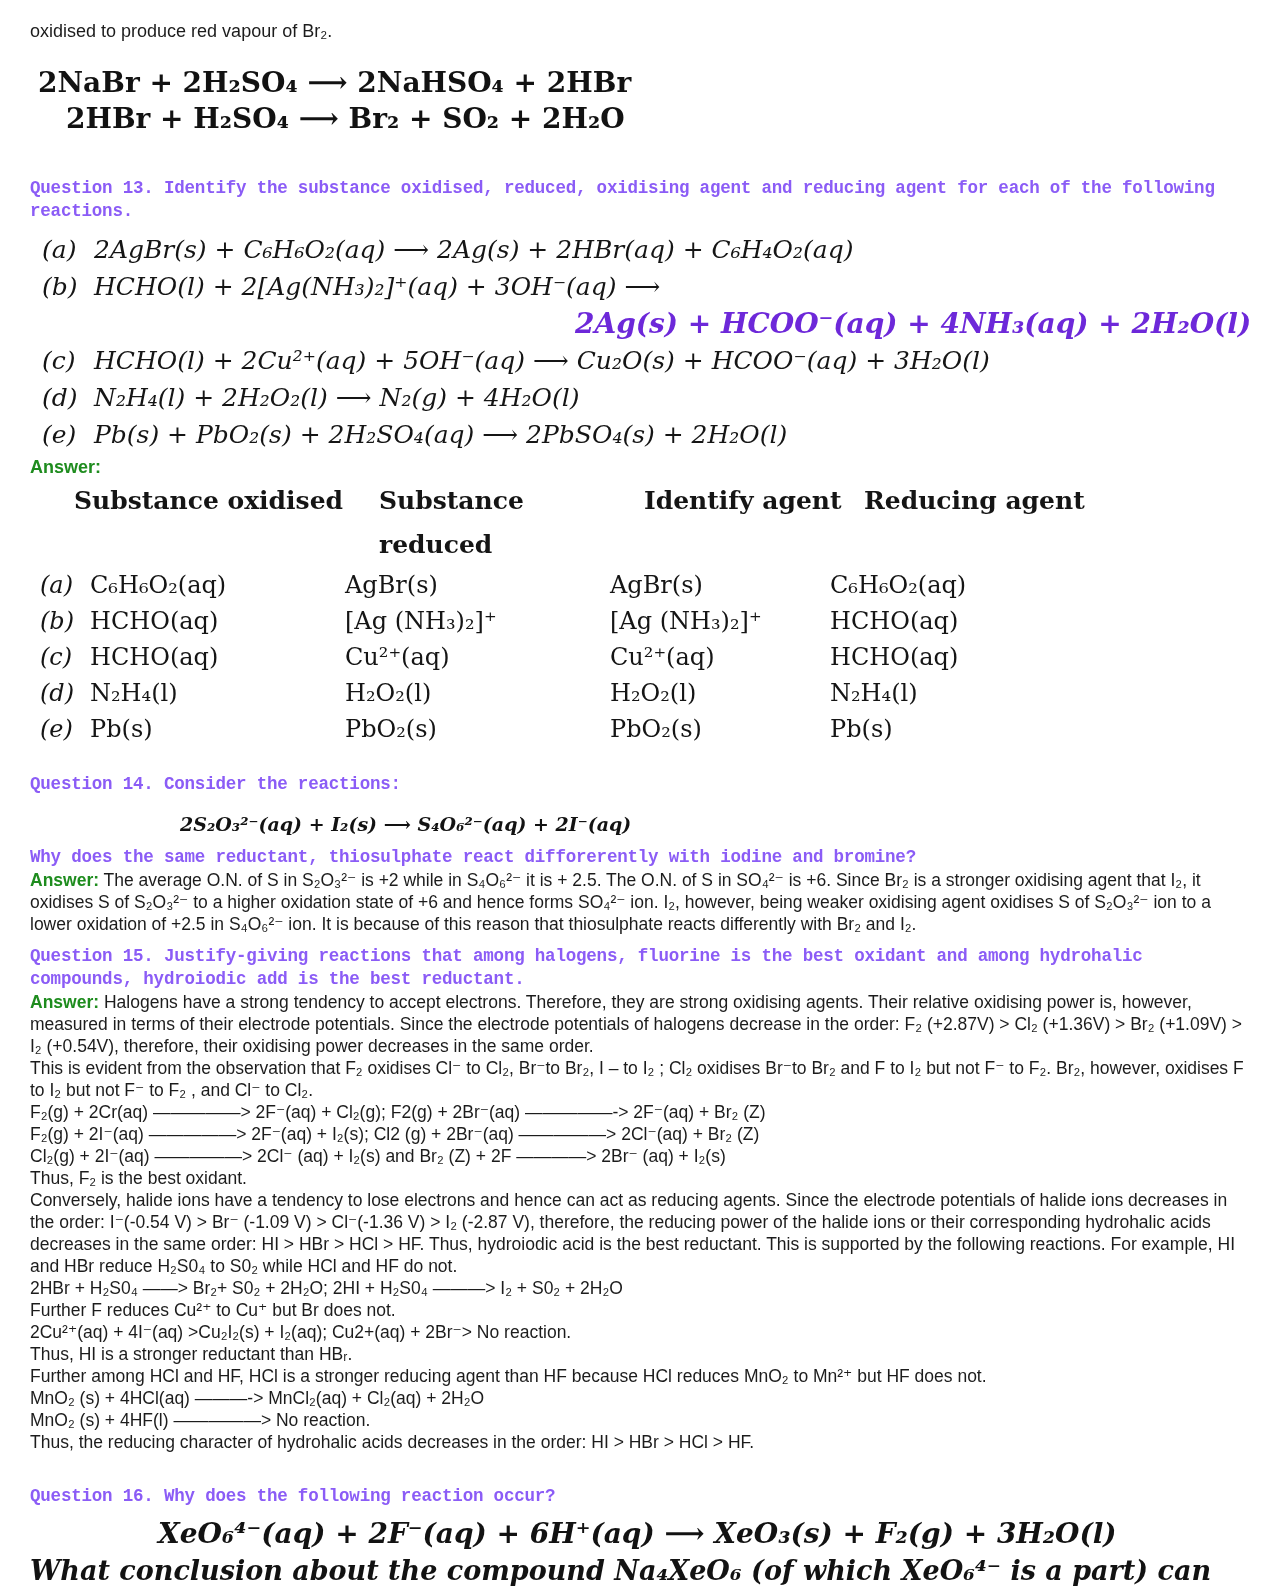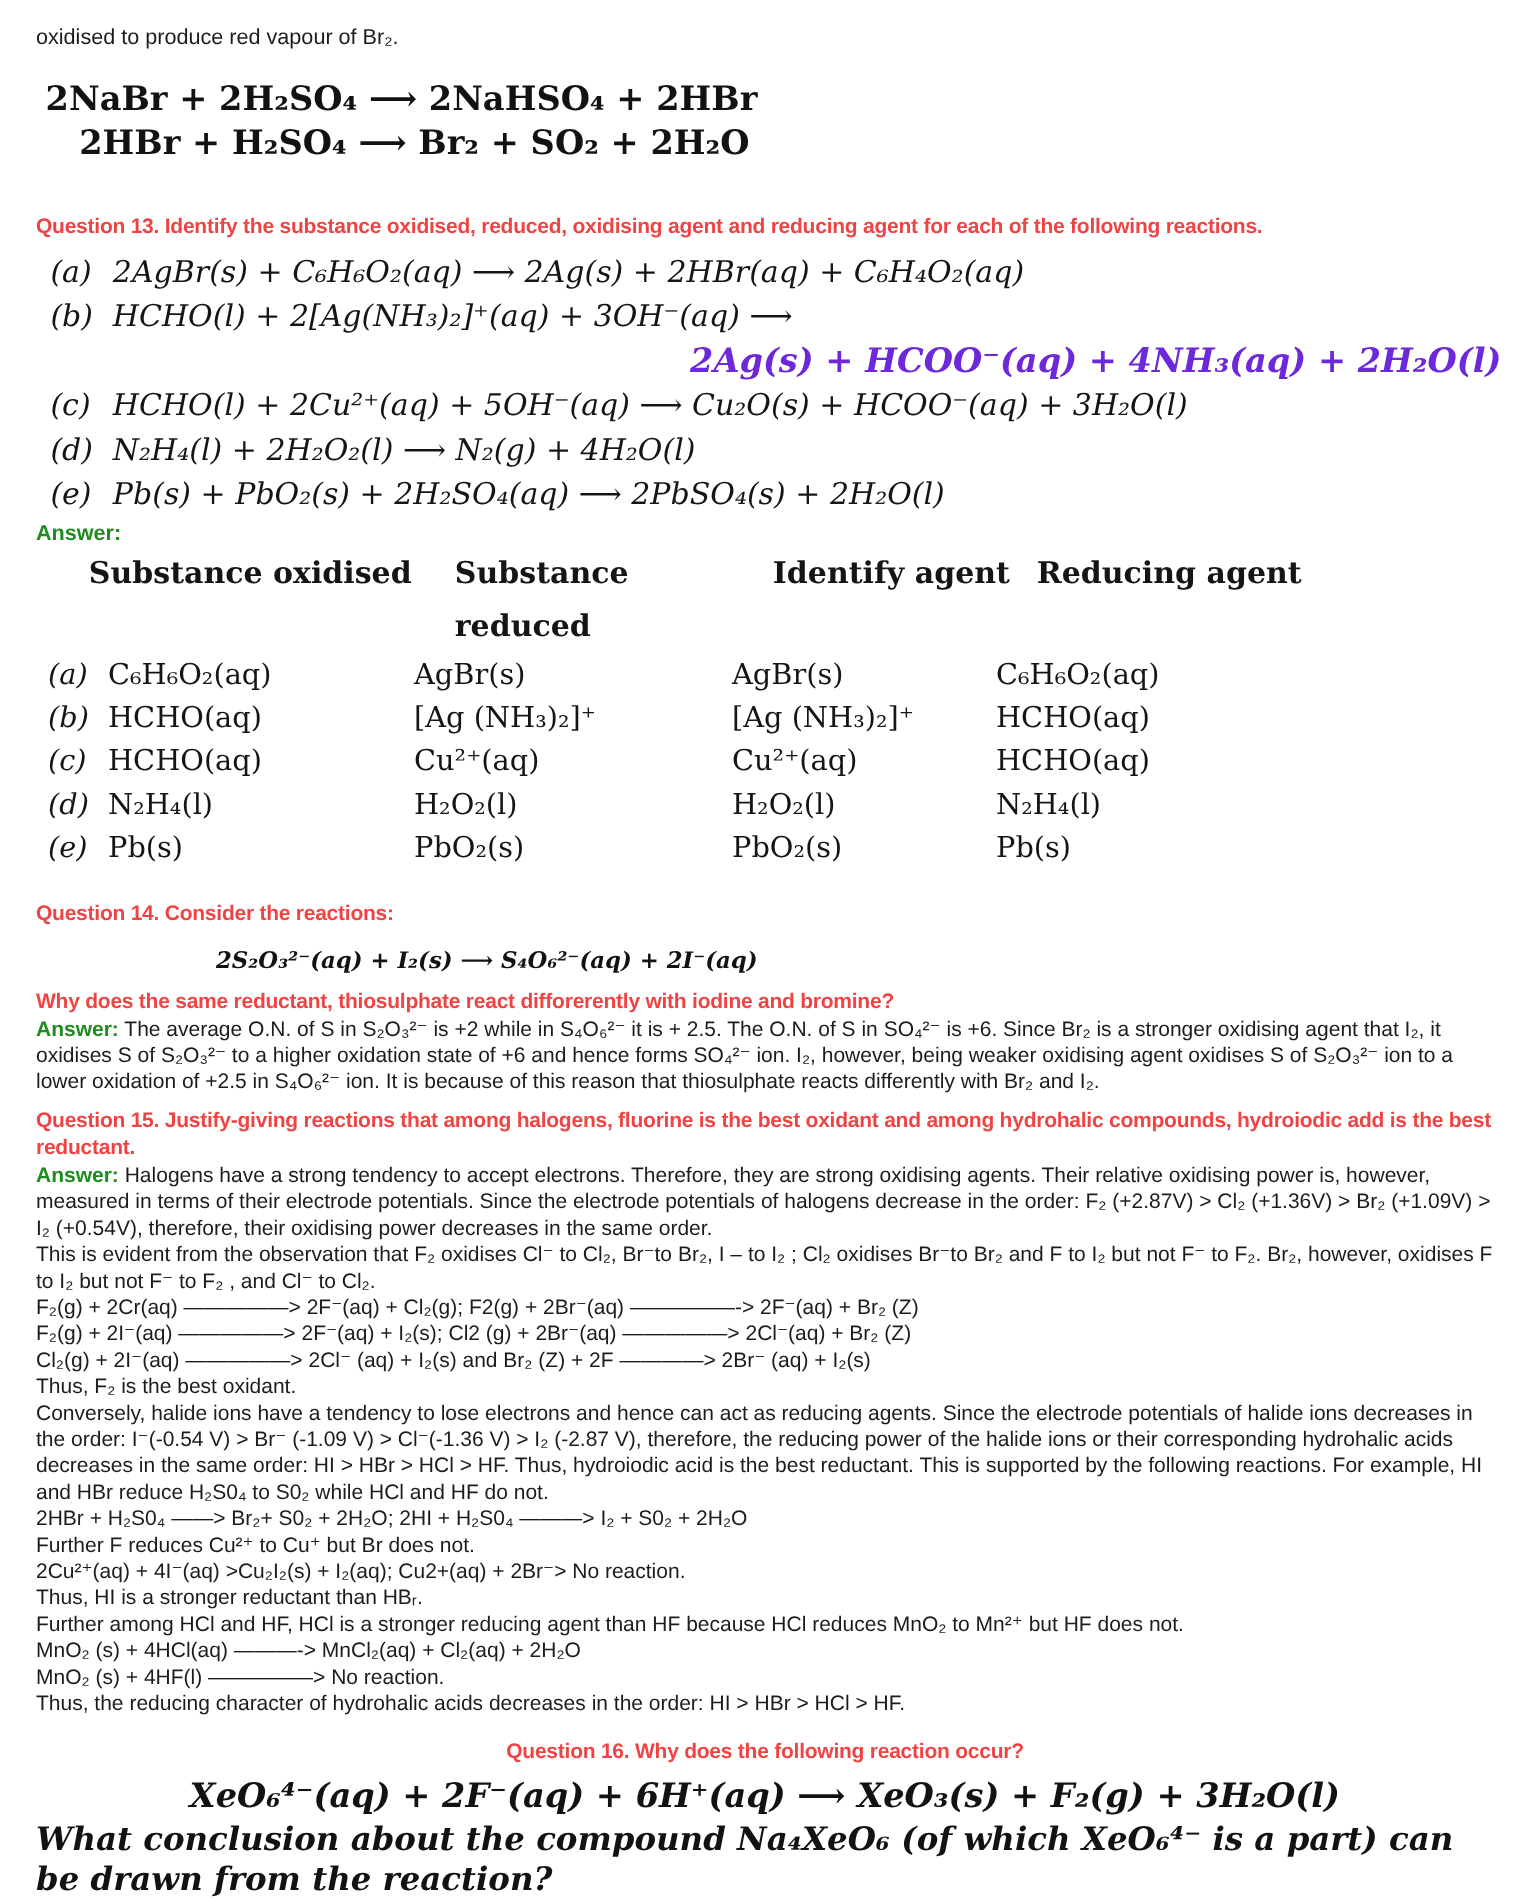--- a/index.html
+++ b/index.html
@@ -6,21 +6,21 @@
   body { width:1275px; height:1587px; overflow:hidden; }
   .page { padding:20px 30px 0 30px; width:1215px; }
 
   .sans { font-family:"Liberation Sans","DejaVu Sans",sans-serif; font-size:17.5px; line-height:22px; color:#1c1c1c; }
   .intro-line { font-size:18px; }
 
   .serif-eq { font-family:"DejaVu Serif","Liberation Serif",serif; font-weight:bold; font-size:28px; line-height:36px; color:#121212; white-space:nowrap; }
   .eq1 { margin-left:8px; margin-top:23px; }
   .eq2 { margin-left:36px; }
 
-  .q-header { font-family:Liberation Sans, sans-serif; font-weight:bold; font-size:17.5px; line-height:23px; color:#ef4444; letter-spacing:-0.2px; }
+  .q-header { font-family:Liberation Mono, monospace; font-weight:bold; font-size:17.5px; line-height:23px; color:#8b5cf6; letter-spacing:-0.2px; }
   .q13-h { margin-top:40px; }
 
   .reactions { margin-top:8px; }
   .rx { display:flex; margin-left:12px; font-family:"DejaVu Serif","Liberation Serif",serif; font-style:italic; font-size:25px; line-height:37px; color:#151515; white-space:nowrap; }
   .rx-label { width:52px; flex:none; }
   .rx-cont { margin-left:545px; font-family:"DejaVu Serif","Liberation Serif",serif; font-style:italic; font-size:28px; line-height:37px; color:#6d28d9; white-space:nowrap;font-weight:bold; }
 
   .answer-label { font-family:"Liberation Sans","DejaVu Sans",sans-serif; font-weight:bold; font-size:18px; line-height:24px; color:#1e8c1e; margin-top:2px; }
   .answer-inline { font-weight:bold; color:#1e8c1e; }
 
@@ -31,21 +31,21 @@
 
   .q14-h { margin-top:26px; }
   .eq-q14-1 { margin-left:150px; margin-top:8px; font-style:italic; line-height:40px; font-size:19px; }
   .eq-q14-2 { margin-left:14px; font-style:italic; line-height:42px; font-size:27px; }
   .q-subq { margin-top:2px; }
   .para { margin-top:0; }
 
   .q15-h { margin-top:10px; }
   .b-line { white-space:normal; }
 
-  .q16-h { margin-top:18px;text-align:center; }
+  .q16-h { margin-top:32px; }
   .eq-q16 { margin-left:128px; margin-top:6px; font-style:italic; line-height:40px; font-size:28px; }
   .serif-followup { font-family:"DejaVu Serif","Liberation Serif",serif; font-weight:bold; font-style:italic; font-size:27px; line-height:33px; color:#121212; margin-top:0; }
 </style>
 </head>
 <body>
 
 <div class="page">
 
   <div class="sans intro-line">oxidised to produce red vapour of Br₂.</div>
   <div class="serif-eq eq1">2NaBr + 2H₂SO₄  ⟶  2NaHSO₄ + 2HBr</div>

